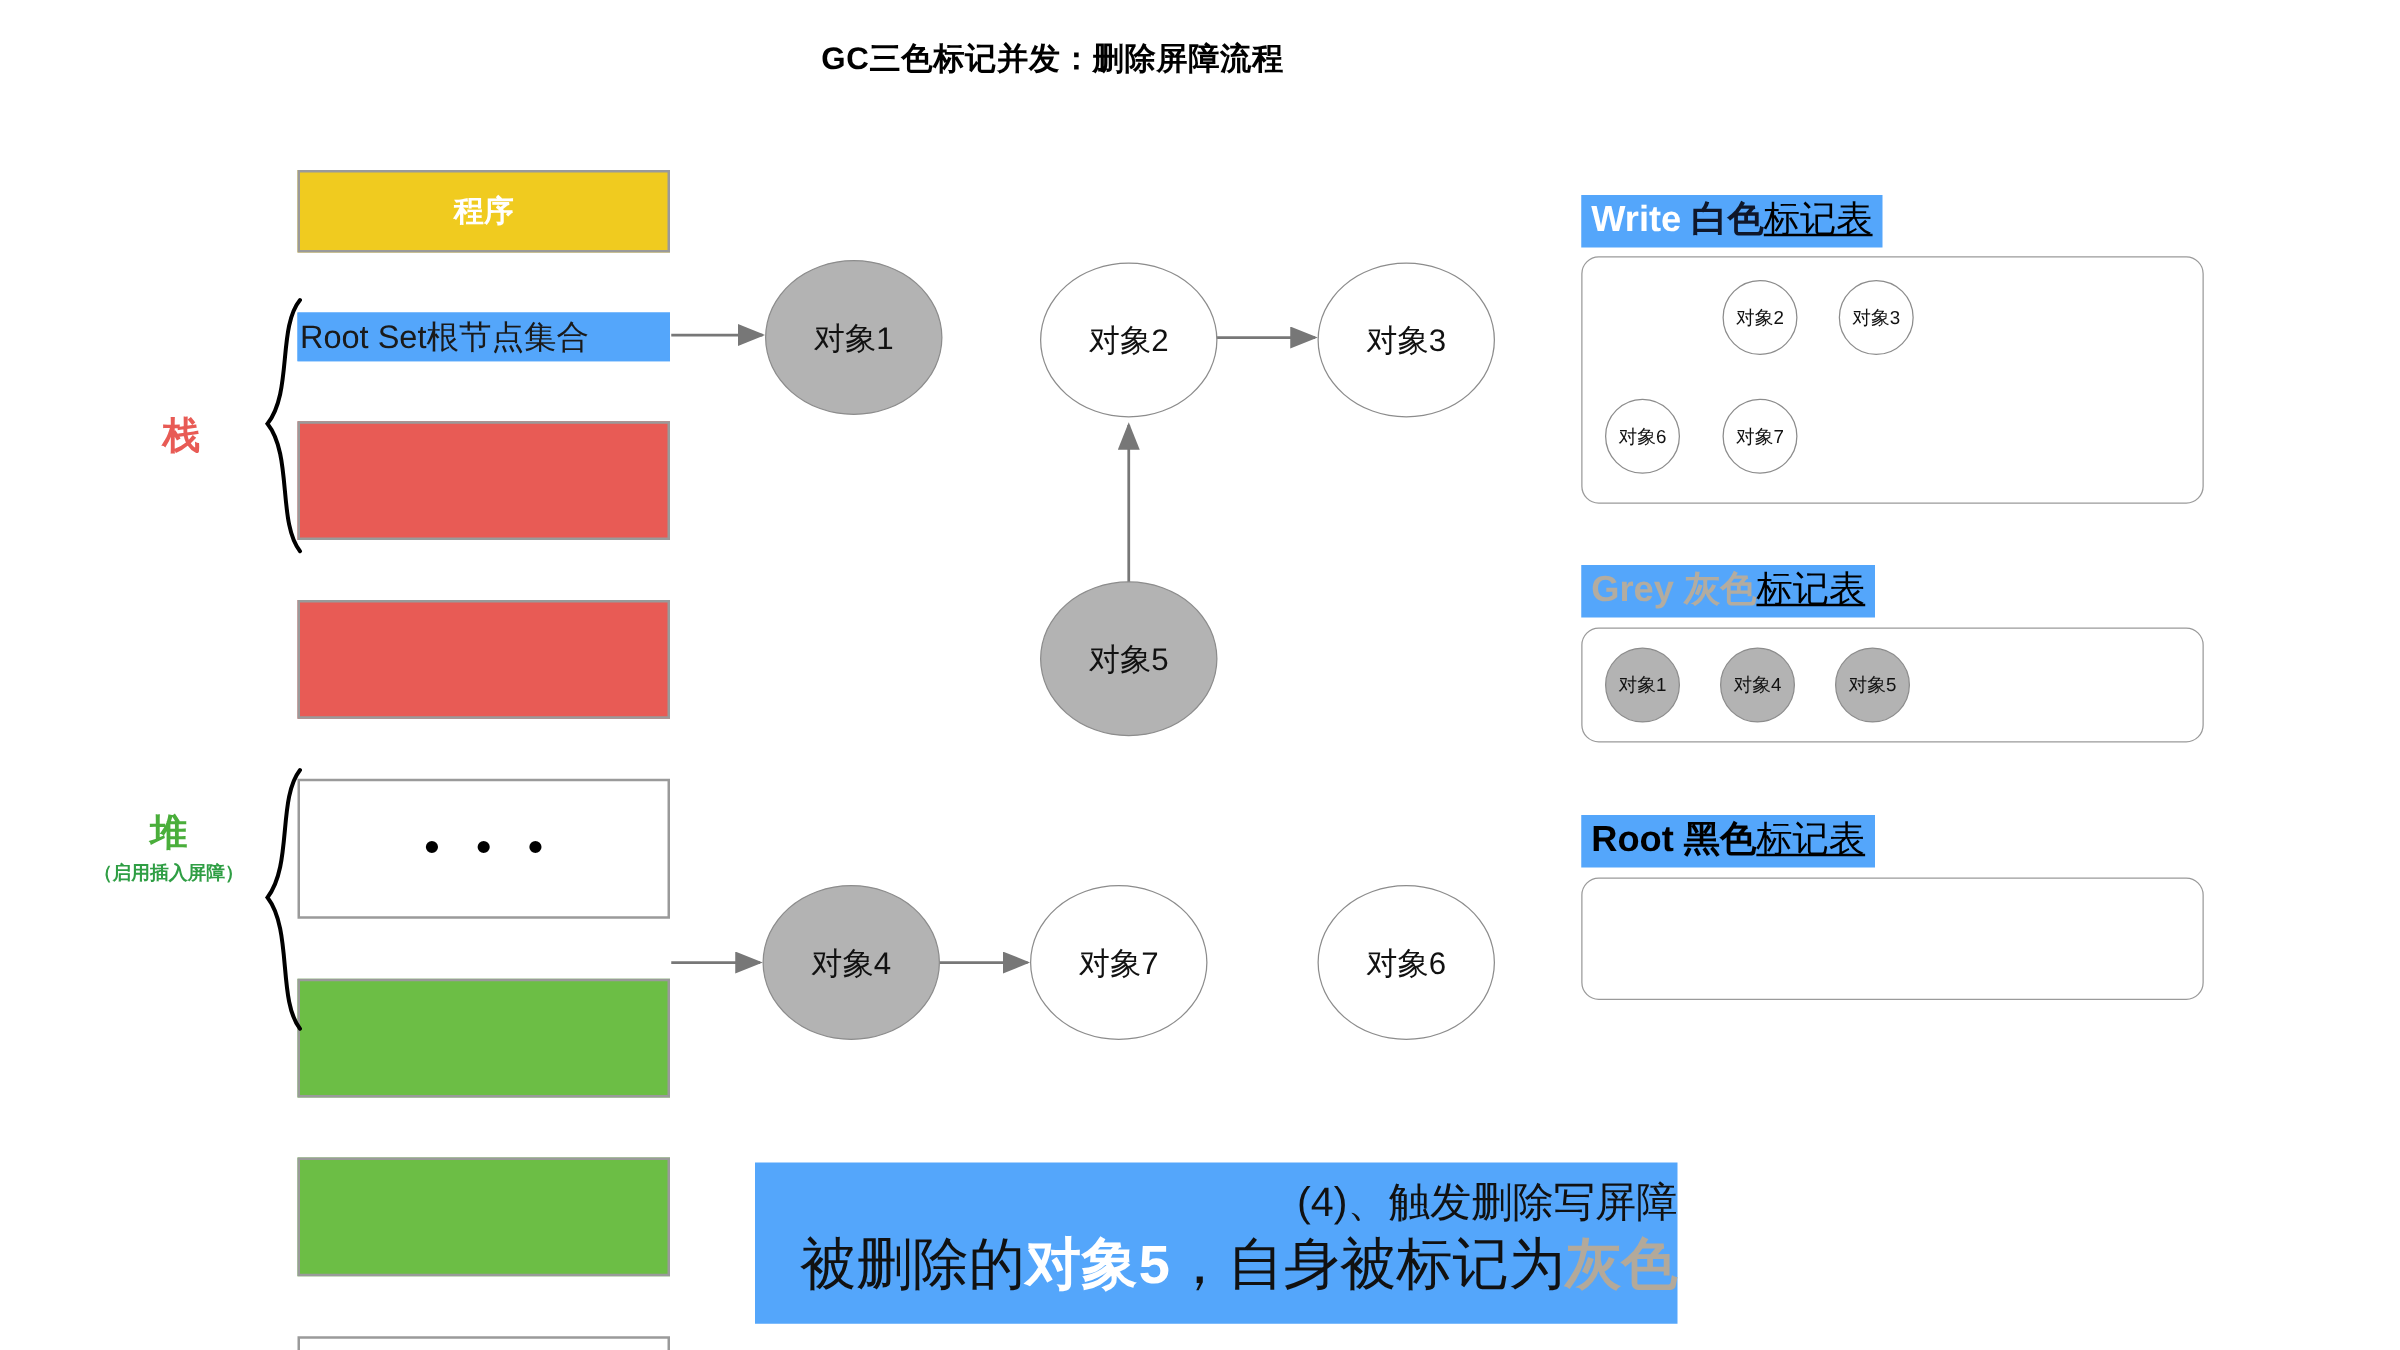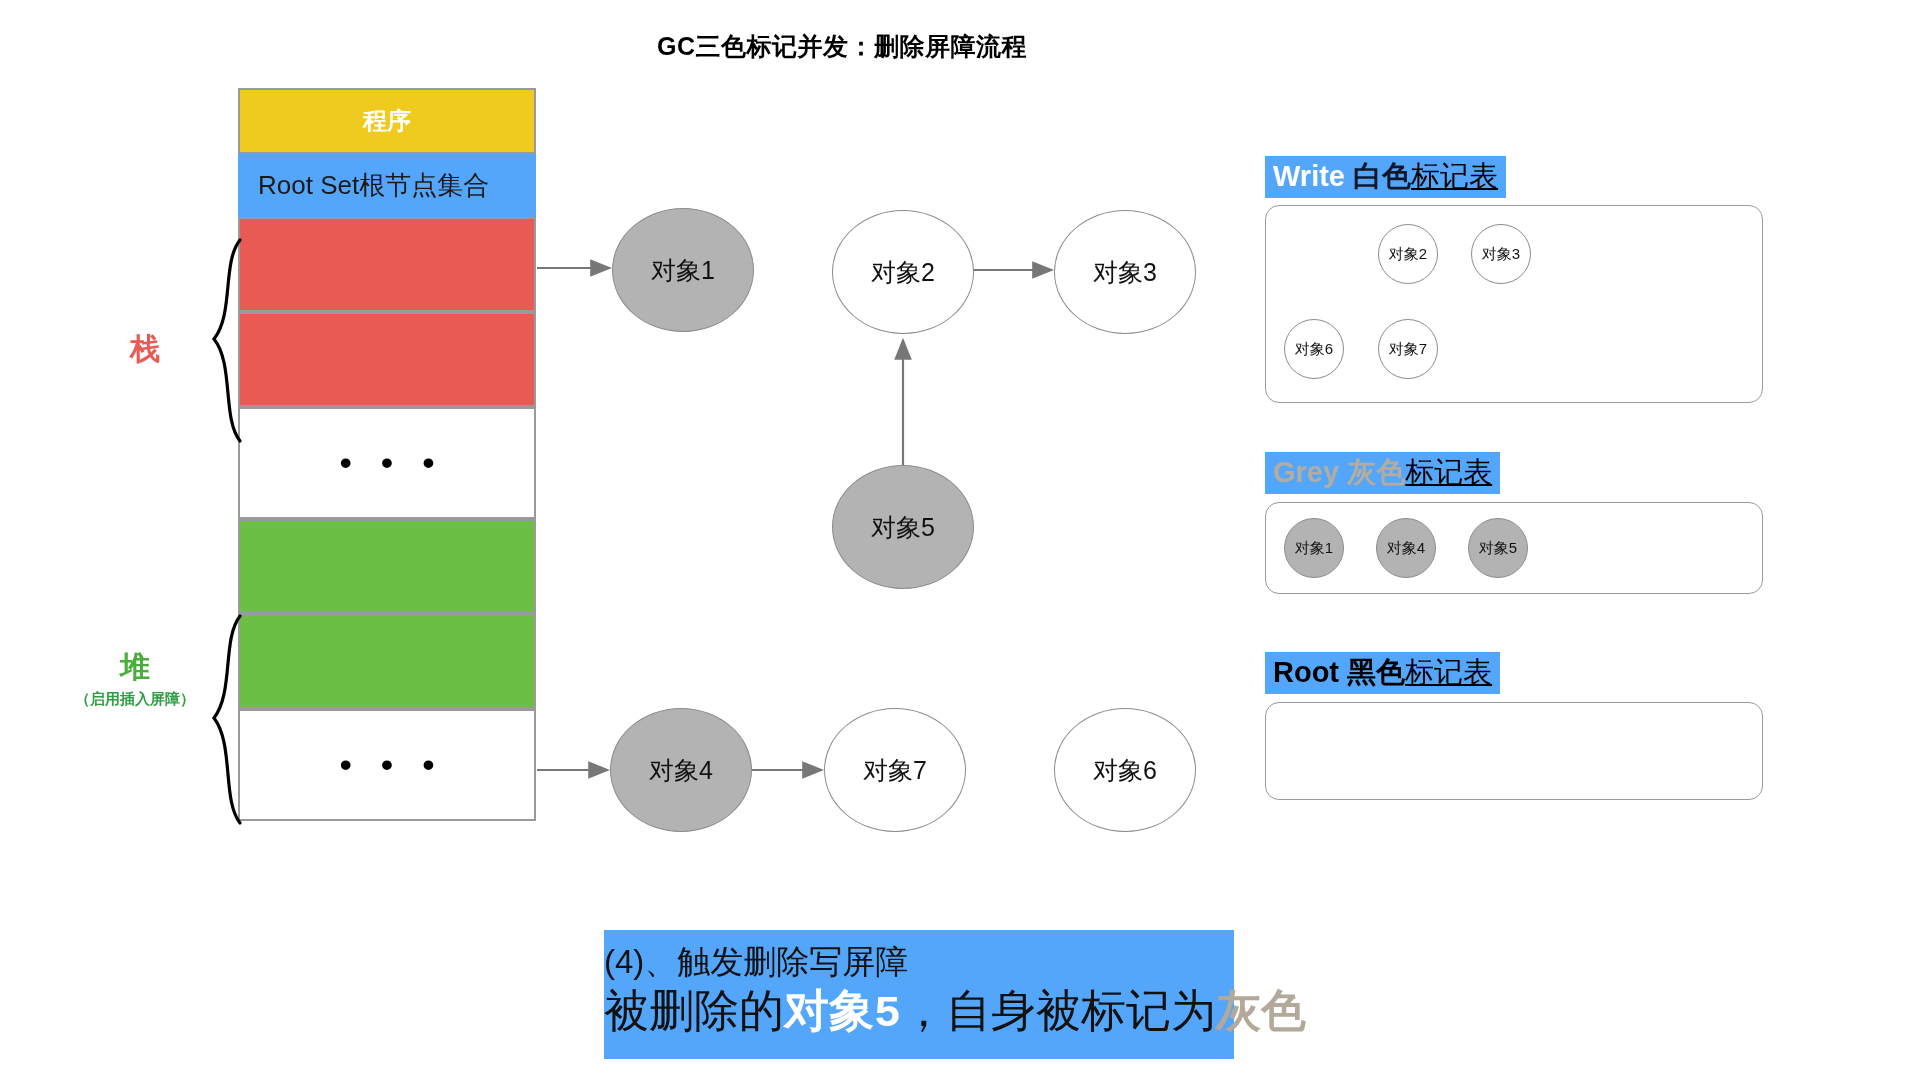--- a/index.html
+++ b/index.html
@@ -40,34 +40,35 @@
   }
   .cell {
     box-sizing: border-box;
     width: 298px;
     border: 2px solid #9a9a9a;
     display: flex;
     align-items: center;
     justify-content: center;
     font-size: 23px;
     color: #000;
+    margin-top: 48px;
   }
   .cell-program {
     height: 66px;
     background: #F0CB1F;
     color: #ffffff;
     font-size: 24px;
     font-weight: 600;
   }
   .cell-rootset {
-    height: 63px;
+    height: 39px;
     background: #54A6FB;
     border-color: #54A6FB;
     justify-content: flex-start;
-    padding-left: 18px;
+    padding-left: 0;
     font-size: 26px;
     color: #1a1a1a;
   }
   .cell-red {
     height: 95px;
     background: #E85B55;
   }
   .cell-green {
     height: 95px;
     background: #6CBE45;
@@ -163,23 +164,23 @@
     height: 60px;
   }
   .chip-white { background: #ffffff; }
   .chip-grey  { background: #b3b3b3; }
 
   
   .caption {
     position: absolute;
     left: 604px;
     top: 930px;
-    width: 630px;
+    width: 738px;
     background: #54A6FB;
-    text-align: left;
+    text-align: right;
     padding: 10px 0 14px 0;
     box-sizing: border-box;
   }
   .caption .line1 {
     font-size: 33px;
     color: #111;
     line-height: 1.35;
   }
   .caption .line2 {
     font-size: 45px;

